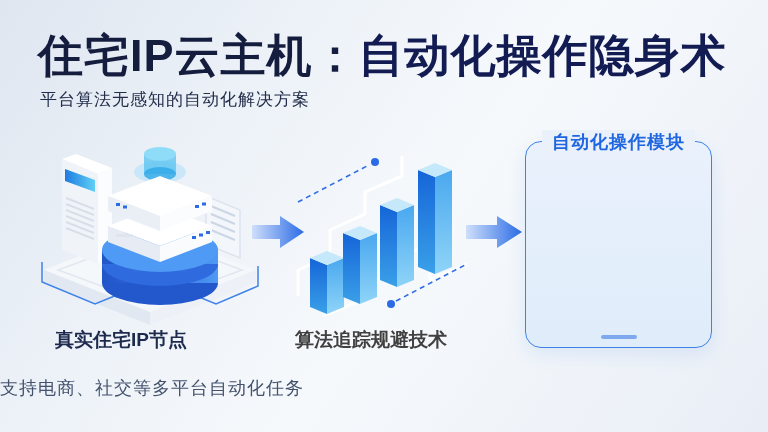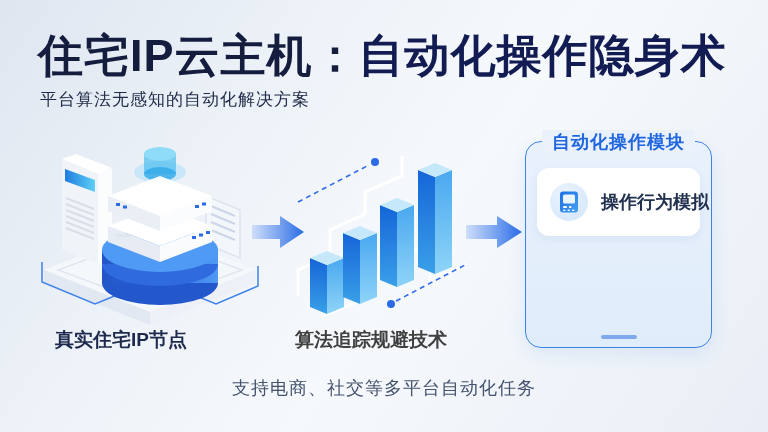--- a/index.html
+++ b/index.html
@@ -17,21 +17,21 @@
   .title .t2{color:#121c52;}
   .subtitle{
     left:40px;top:88px;font-size:17px;color:#232e4a;letter-spacing:1px;
   }
   .node-label{
     top:327px;font-size:19px;font-weight:bold;text-align:left;white-space:nowrap;
   }
   .label-left{left:55px;width:190px;color:#1d2a4d;}
   .label-mid{left:295px;width:190px;color:#404040;}
   .footer-text{
-    top:376px;left:0;width:768px;text-align:center;
+    top:376px;left:0;width:768px;text-align:left;
     font-size:18px;color:#44526d;letter-spacing:1px;
   }
   
   .module-card{
     left:525px;top:141px;width:187px;height:207px;box-sizing:border-box;
     border:1.5px solid #3d82e4;border-radius:16px;
     background:linear-gradient(180deg,#e9f1fc 0%,#dfecfa 100%);
     box-shadow:0 6px 18px rgba(61,130,228,.12);
   }
   .module-card-header{
@@ -203,37 +203,17 @@
   </linearGradient>
     </defs>
   <polygon points="0,11 31,11 31,2 56,18 31,34 31,25 0,25" fill="url(#arw2)"></polygon>
 </svg>
 
 <div class="abs module-card">
   <div class="module-card-header">
     <span>自动化操作模块</span>
   </div>
   <div class="module-items">
-    <div class="module-item">
-      <div class="icon-circle">
-        <svg width="24" height="24" viewBox="0 0 24 24">
-          <defs>
-              <linearGradient id="devG" x1="0" y1="0" x2="1" y2="1">
-            <stop offset="0" stop-color="#1b6fe6"></stop>
-                <stop offset="1" stop-color="#43a0f2"></stop>
-          </linearGradient>
-            </defs>
-          <rect x="3" y="1.5" width="18" height="21" rx="3" fill="url(#devG)"></rect>
-          <rect x="6" y="4.5" width="12" height="9" rx="1.5" fill="#eaf4ff"></rect>
-          <rect x="6" y="16" width="4" height="2" rx="0.8" fill="#ffffff"></rect>
-          <rect x="12" y="16" width="2.5" height="2" rx="0.8" fill="#ffffff"></rect>
-          <rect x="6" y="19.5" width="2.5" height="1.6" rx="0.7" fill="#ffffff" opacity="0.9"></rect>
-          <rect x="10.5" y="19.5" width="2.5" height="1.6" rx="0.7" fill="#ffffff" opacity="0.9"></rect>
-          <rect x="15" y="19.5" width="2.5" height="1.6" rx="0.7" fill="#ffffff" opacity="0.9"></rect>
-        </svg>
-      </div>
-      <div class="module-item-label">操作行为模拟</div>
-    </div>
   </div>
   <div class="card-handle"></div>
 </div>
 
 <div class="abs footer-text">支持电商、社交等多平台自动化任务</div>
 
 </body></html>

